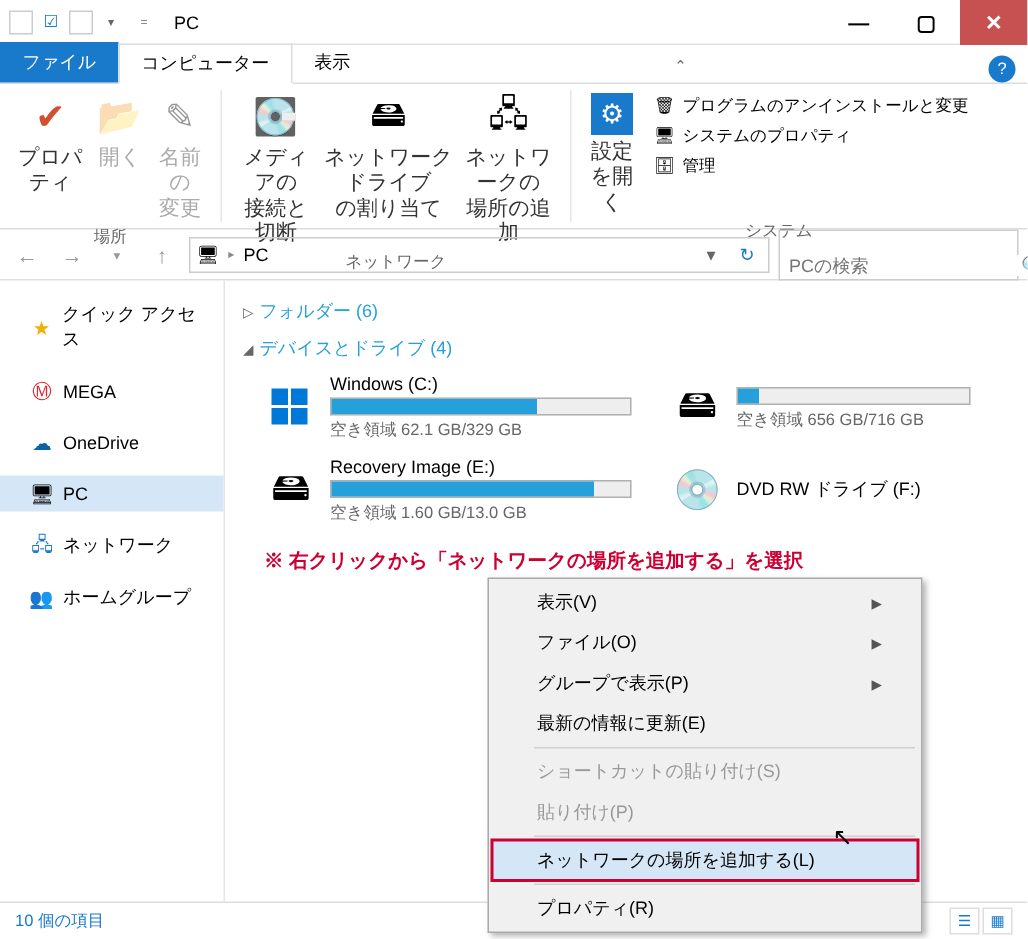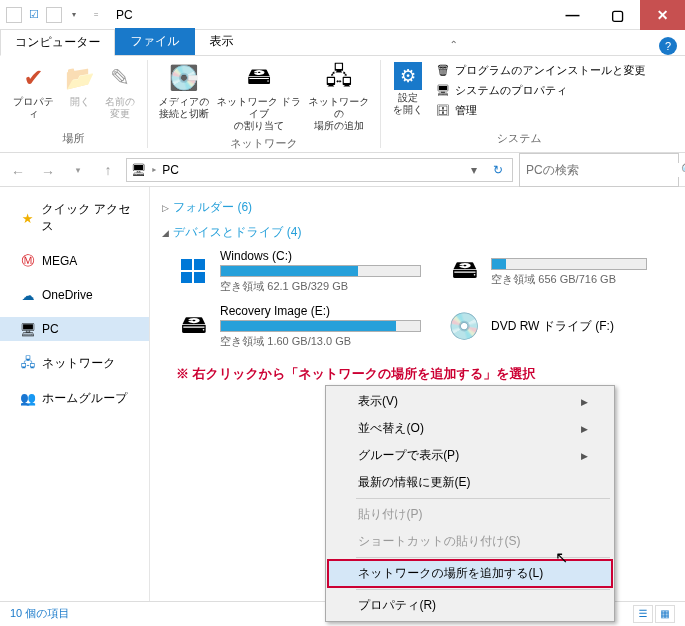--- a/index.html
+++ b/index.html
@@ -16,32 +16,32 @@
 .tab.file { background: #1979ca; color: #fff; }
 .tab.active { border: 1px solid #ddd; border-bottom: 1px solid #fff; margin-bottom: -1px; background: #fff; }
 .help { margin-left: auto; margin-right: 8px; width: 18px; height: 18px; border-radius: 50%; background: #1979ca; color: #fff; display: flex; align-items: center; justify-content: center; font-size: 11px; }
 .ribbon { height: 97px; background: #fff; border-bottom: 1px solid #ddd; display: flex; padding: 4px 0; }
 .rgroup { display: flex; flex-direction: column; align-items: center; border-right: 1px solid #e5e5e5; padding: 0 6px; }
 .rgroup-items { display: flex; flex: 1; align-items: flex-start; }
 .rgroup-label { font-size: 11px; color: #666; padding: 2px 0; }
 .rbtn { display: flex; flex-direction: column; align-items: center; width: 55px; padding: 2px; text-align: center; }
 .rbtn-big { width: 70px; }
 .rbtn-icon { width: 32px; height: 32px; display: flex; align-items: center; justify-content: center; font-size: 24px; margin-bottom: 2px; }
-.rbtn-label { font-size: 10px; line-height: 1.2; color: #333; }
+.rbtn-label { font-size: 14px; line-height: 1.2; color: #333; }
 .rbtn.disabled .rbtn-label { color: #aaa; }
 .rbtn.disabled .rbtn-icon { opacity: 0.4; }
 .rlist { display: flex; flex-direction: column; padding: 2px 6px; gap: 4px; }
 .rlist-item { display: flex; align-items: center; gap: 4px; font-size: 11px; }
 .rlist-icon { width: 16px; height: 16px; display: inline-flex; align-items: center; justify-content: center; }
 .addrbar { height: 34px; display: flex; align-items: center; padding: 4px 6px; gap: 6px; border-bottom: 1px solid #ddd; }
 .navbtn { width: 24px; height: 24px; display: flex; align-items: center; justify-content: center; color: #999; font-size: 14px; }
 .addr { flex: 1; height: 24px; border: 1px solid #ccc; display: flex; align-items: center; padding: 0 4px; gap: 6px; }
 .addr-dd { width: 16px; text-align: center; color: #666; }
 .addr-refresh { width: 20px; text-align: center; color: #1979ca; }
-.search { width: 160px; height: 24px; border: 1px solid #ccc; display: flex; align-items: center; padding: 16px 6px; }
+.search { width: 160px; height: 24px; border: 1px solid #ccc; display: flex; align-items: flex-start; padding: 16px 6px; }
 .search input { border: none; outline: none; flex: 1; font-size: 12px; color: #999; }
 .body { display: flex; height: 414px; }
 .sidebar { width: 150px; border-right: 1px solid #e5e5e5; padding-top: 10px; }
 .navitem { display: flex; align-items: center; gap: 6px; padding: 4px 10px 4px 20px; font-size: 12px; }
 .navitem.selected { background: #d5e7f7; }
 .navicon { width: 16px; height: 16px; display: inline-flex; align-items: center; justify-content: center; font-size: 13px; }
 .navgap { height: 10px; }
 .main { flex: 1; padding: 8px 12px; position: relative; overflow: hidden; }
 .section-hdr { color: #26a0da; font-size: 12px; padding: 4px 0; display: flex; align-items: center; gap: 4px; }
 .section-hdr .tri { font-size: 9px; color: #666; }
@@ -78,22 +78,22 @@
   </div>
   <div class="title">PC</div>
   <div class="winbtns">
     <div class="winbtn">—</div>
     <div class="winbtn">▢</div>
     <div class="winbtn close">✕</div>
   </div>
 </div>
 
 <div class="tabbar">
+  <div class="tab file">ファイル</div>
   <div class="tab active">コンピューター</div>
-  <div class="tab file">ファイル</div>
   <div class="tab">表示</div>
   <div class="tab" style="margin-left:auto;font-size:10px;color:#666">⌃</div>
   <div class="help">?</div>
 </div>
 
 <div class="ribbon">
   <div class="rgroup">
     <div class="rgroup-items">
       <div class="rbtn">
         <div class="rbtn-icon" style="color:#d05030">✔</div>
@@ -272,36 +272,36 @@
     <div class="viewbtn">▦</div>
   </div>
 </div>
 
 <div class="ctxmenu">
   <div class="ctxitem">
       <span>表示(V)</span>
       <span class="ctxarrow">▶</span>
     </div>
   <div class="ctxitem">
-      <span>並べ替え(O)</span>
+      <span>ファイル(O)</span>
       <span class="ctxarrow">▶</span>
     </div>
   <div class="ctxitem">
       <span>グループで表示(P)</span>
       <span class="ctxarrow">▶</span>
     </div>
   <div class="ctxitem">
       <span>最新の情報に更新(E)</span>
     </div>
   <div class="ctxsep"></div>
   <div class="ctxitem disabled">
+      <span>ショートカットの貼り付け(S)</span>
+    </div>
+  <div class="ctxitem disabled">
       <span>貼り付け(P)</span>
-    </div>
-  <div class="ctxitem disabled">
-      <span>ショートカットの貼り付け(S)</span>
     </div>
   <div class="ctxsep"></div>
   <div class="ctxitem highlighted">
       <span>ネットワークの場所を追加する(L)</span>
     </div>
   <div class="ctxsep"></div>
   <div class="ctxitem">
       <span>プロパティ(R)</span>
     </div>
 </div>

